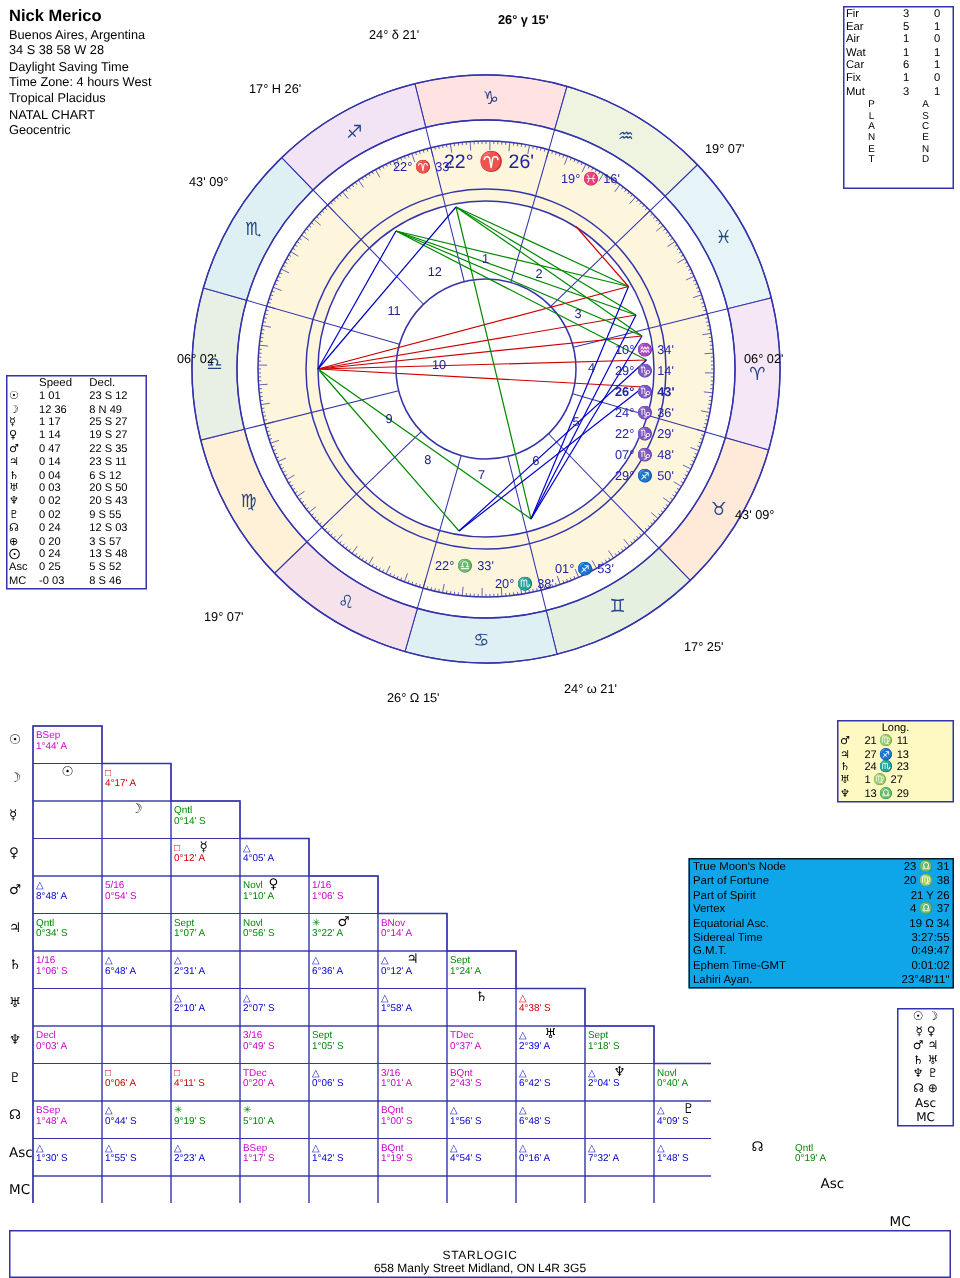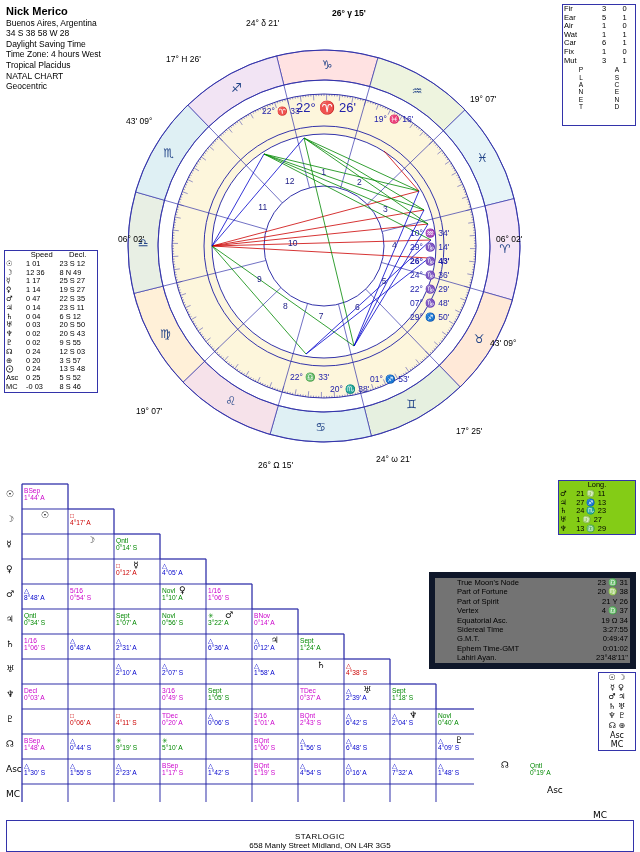--- a/index.html
+++ b/index.html
@@ -13,31 +13,31 @@
   #tally table{border-collapse:collapse;font-size:7.5px;width:100%;}
   #tally td{padding:0 1px;line-height:8.6px;color:#000;}
   #tally td.lbl{text-align:left;width:16px;}
   #tally td.v{text-align:center;width:10px;}
   #tally .vert{font-size:6.6px;letter-spacing:0;line-height:7.4px;text-align:center;color:#000;}
   #tally .vwrap{display:flex;justify-content:space-around;padding-top:1px;}
   
   #speedbox{left:4px;top:250px;width:92px;border:1px solid #3333aa;background:#fff;}
   #speedbox table{border-collapse:collapse;font-size:7.4px;width:100%;}
   #speedbox td{line-height:8.8px;padding:0 1px;white-space:nowrap;}
-  #speedbox .hd{text-align:center;font-size:7.6px;}
+  #speedbox .hd{text-align:left;font-size:7.6px;}
   .glyph{font-family:"DejaVu Sans",sans-serif;}
   
   #wheel{left:118px;top:8px;width:412px;height:470px;}
   
-  #longbox{right:4px;top:480px;width:76px;border:1px solid #3333aa;background:#84cc16;}
+  #longbox{right:4px;top:480px;width:76px;border:1px solid #3333aa;background:#fef9c3;}
   #longbox table{border-collapse:collapse;font-size:7.4px;width:100%;}
   #longbox td{line-height:8.8px;padding:0 1px;white-space:nowrap;}
   #longbox .hd{text-align:center;}
   
-  #databox{right:4px;top:572px;width:175px;border:6px solid #0f172a;background:#737373;font-size:7.6px;padding-left:20px;}
+  #databox{right:4px;top:572px;width:175px;border:1px solid #0f172a;background:#0ea5e9;font-size:7.6px;}
   #databox table{border-collapse:collapse;width:100%;}
   #databox td{line-height:9.4px;padding:0 2px;white-space:nowrap;}
   #databox td.r{text-align:right;}
   
   #grid{left:4px;top:482px;width:470px;height:320px;}
   #grid svg{position:absolute;left:0;top:0;}
   .cell{position:absolute;font-size:6.6px;line-height:7.4px;color:#000;}
   .cell .a{display:block;}
   
   #glyphcol{right:4px;top:672px;width:36px;border:1px solid #3333aa;background:#fff;font-size:8px;text-align:center;}

